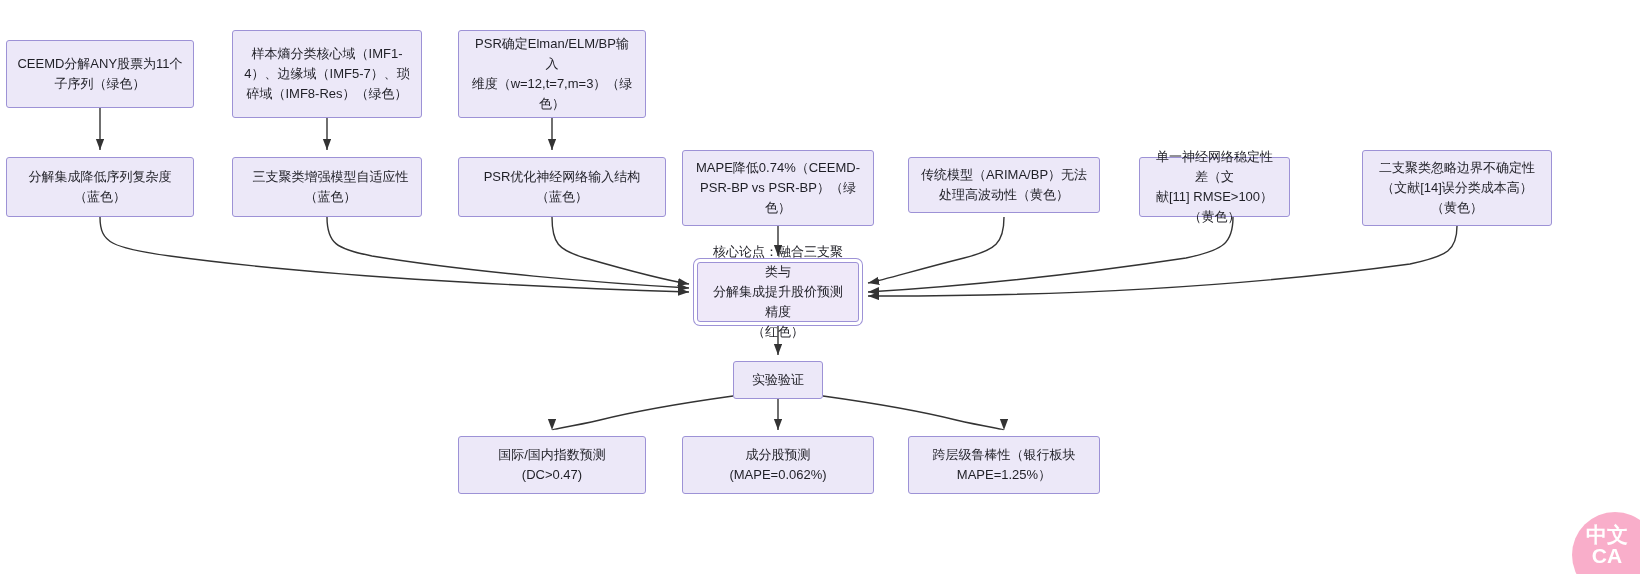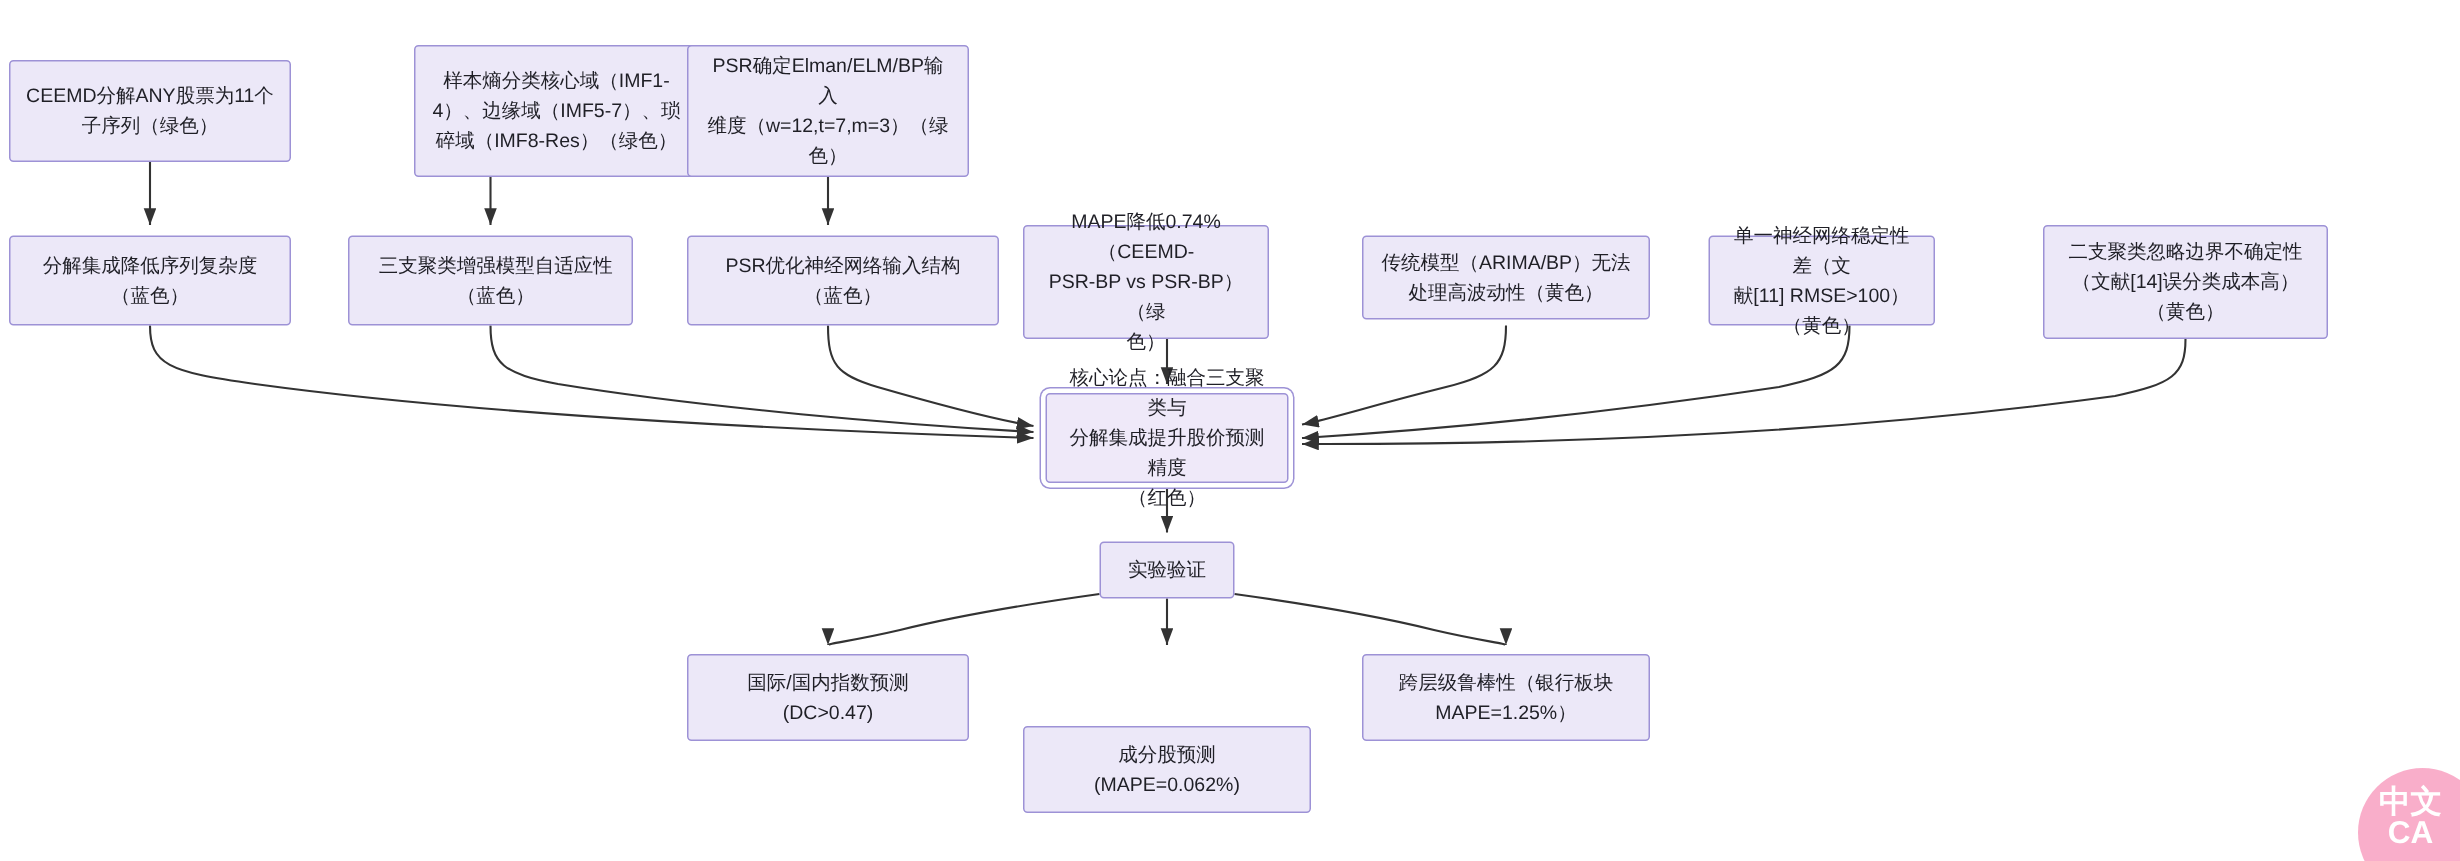--- a/index.html
+++ b/index.html
@@ -111,21 +111,21 @@
       <path d="M778,399 L778,430"></path>
       <path d="M823,396 C866,402 916,410 956,420 C986,427 1004,429 1004,430"></path>
     </g>
   </svg>
 
   <div class="node" style="left:6px; top:40px; width:188px; height:68px;">
     <span class="txt">CEEMD分解ANY股票为11个
 子序列（绿色）</span>
   </div>
 
-  <div class="node" style="left:232px; top:30px; width:190px; height:88px;margin-left:44px;">
+  <div class="node" style="left:232px; top:30px; width:190px; height:88px;">
     <span class="txt">样本熵分类核心域（IMF1-
 4）、边缘域（IMF5-7）、琐
 碎域（IMF8-Res）（绿色）</span>
   </div>
 
   <div class="node" style="left:458px; top:30px; width:188px; height:88px;">
     <span class="txt">PSR确定Elman/ELM/BP输入
 维度（w=12,t=7,m=3）（绿
 色）</span>
   </div>
@@ -138,21 +138,21 @@
   <div class="node" style="left:232px; top:157px; width:190px; height:60px;padding-left:17px;">
     <span class="txt">三支聚类增强模型自适应性
 （蓝色）</span>
   </div>
 
   <div class="node" style="left:458px; top:157px; width:208px; height:60px;">
     <span class="txt">PSR优化神经网络输入结构
 （蓝色）</span>
   </div>
 
-  <div class="node" style="left:682px; top:150px; width:164px; height:76px;">
+  <div class="node" style="left:682px; top:150px; width:192px; height:76px;">
     <span class="txt">MAPE降低0.74%（CEEMD-
 PSR-BP vs PSR-BP）（绿
 色）</span>
   </div>
 
   <div class="node" style="left:908px; top:157px; width:192px; height:56px;">
     <span class="txt">传统模型（ARIMA/BP）无法
 处理高波动性（黄色）</span>
   </div>
 
@@ -175,21 +175,21 @@
 
   <div class="node" style="left:733px; top:361px; width:90px; height:38px;">
     <span class="txt">实验验证</span>
   </div>
 
   <div class="node" style="left:458px; top:436px; width:188px; height:58px;">
     <span class="txt">国际/国内指数预测
 (DC&gt;0.47)</span>
   </div>
 
-  <div class="node" style="left:682px; top:436px; width:192px; height:58px;margin-top:48px;">
+  <div class="node" style="left:682px; top:436px; width:192px; height:58px;">
     <span class="txt">成分股预测
 (MAPE=0.062%)</span>
   </div>
 
   <div class="node" style="left:908px; top:436px; width:192px; height:58px;">
     <span class="txt">跨层级鲁棒性（银行板块
 MAPE=1.25%）</span>
   </div>
 
   <div id="watermark">

